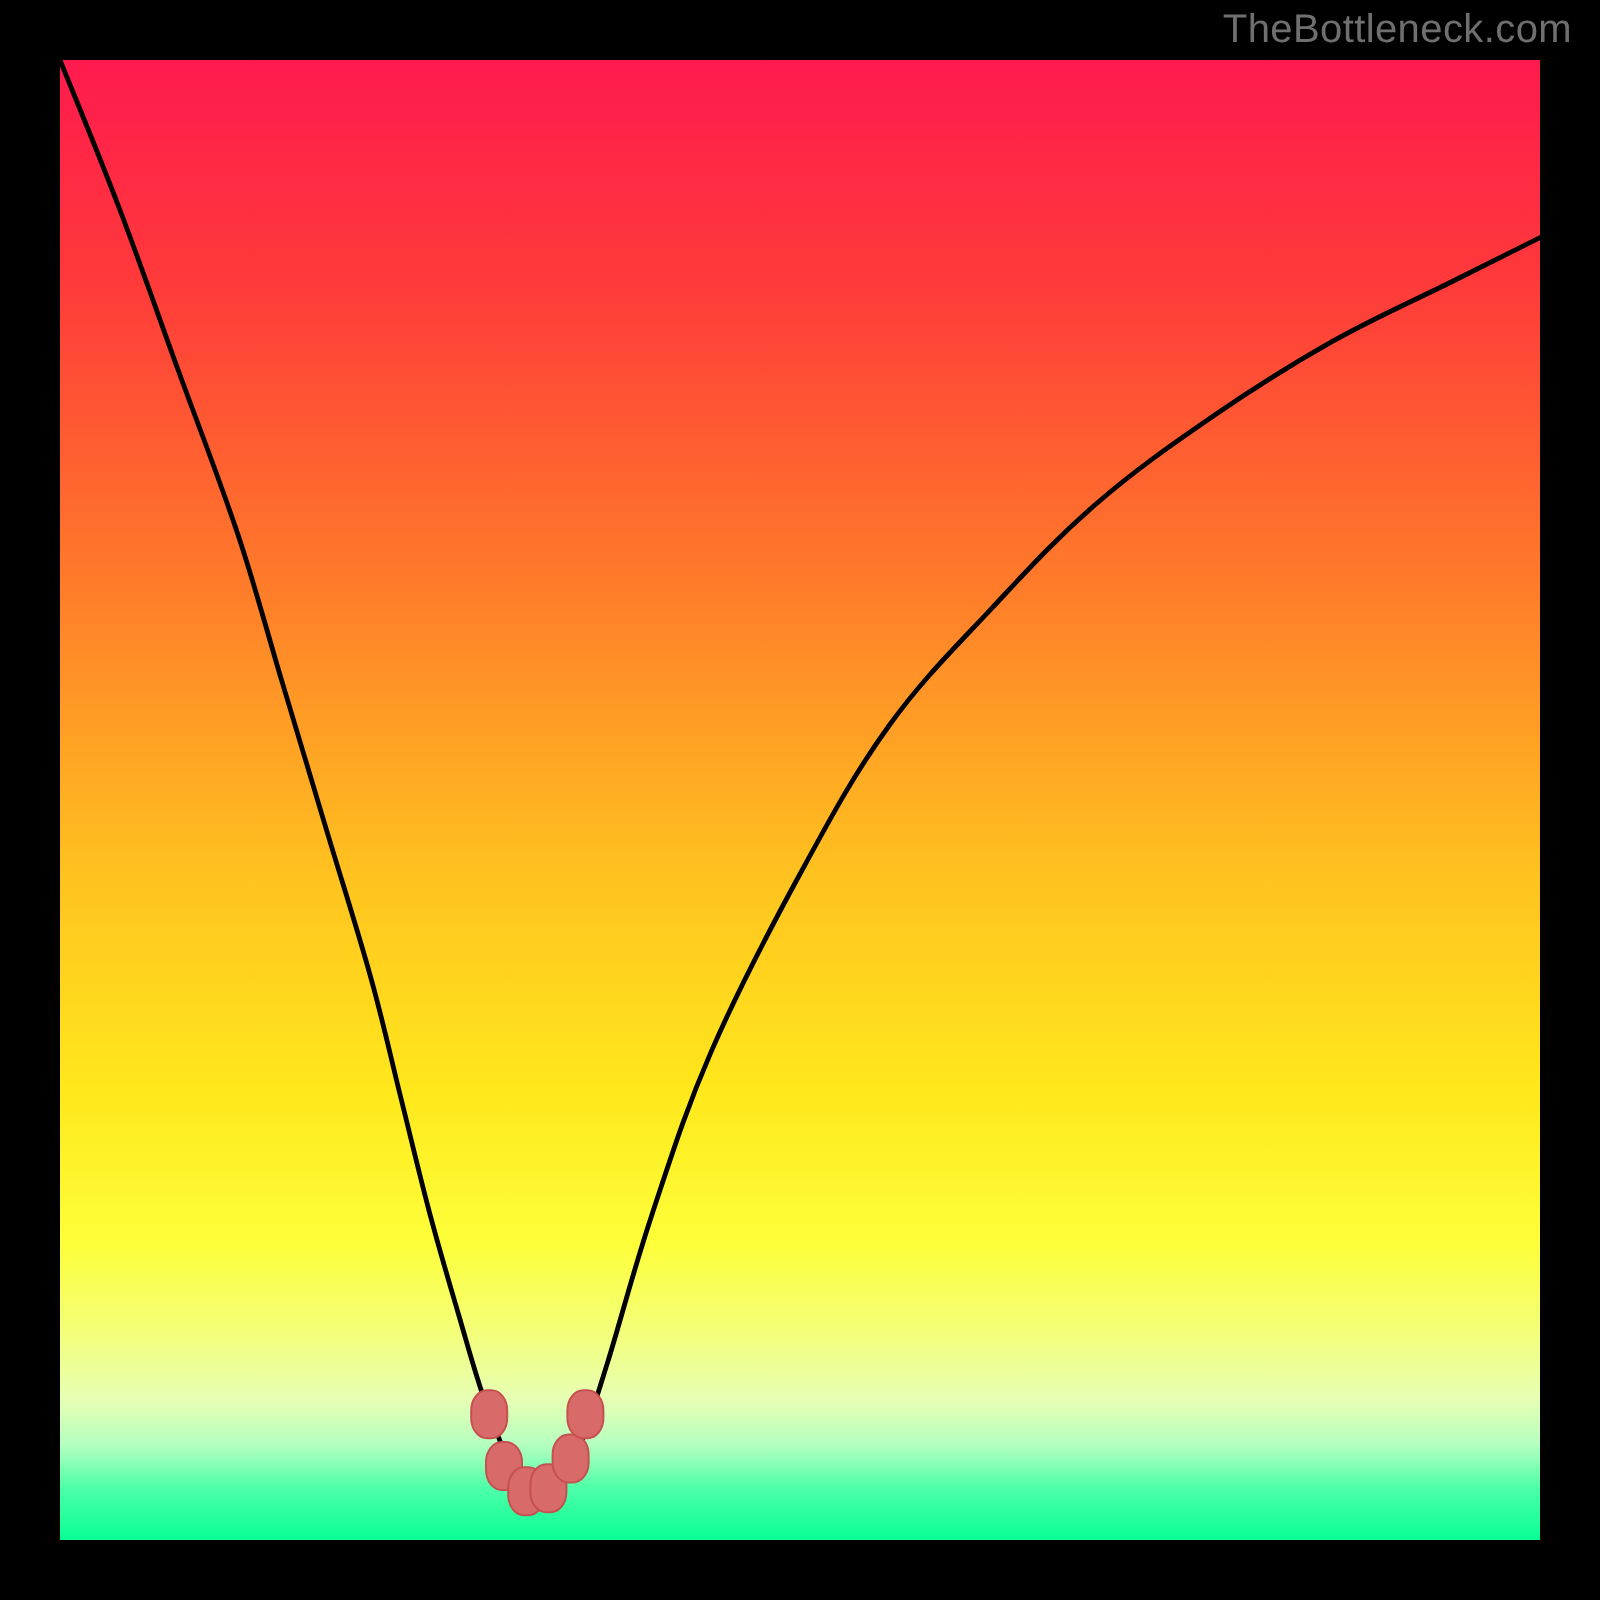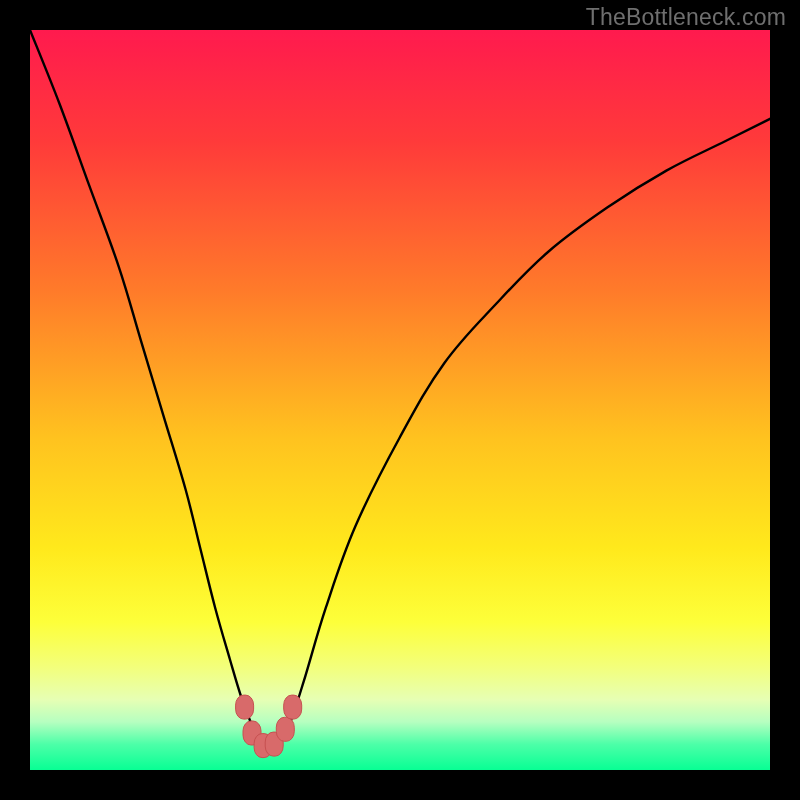--- a/index.html
+++ b/index.html
@@ -37,21 +37,21 @@
     position: absolute;
     inset: 0;
     width: 100%;
     height: 100%;
   }
   .watermark {
     position: absolute;
     top: 4px;
     right: 14px;
     color: #6f6f6f;
-    font-size: 23px;
+    font-size: 20px;
     font-weight: 400;
     letter-spacing: 0.2px;
   }
 </style>
 </head>
 <body>
 
 <div class="frame">
 
   <div class="watermark">TheBottleneck.com</div>

